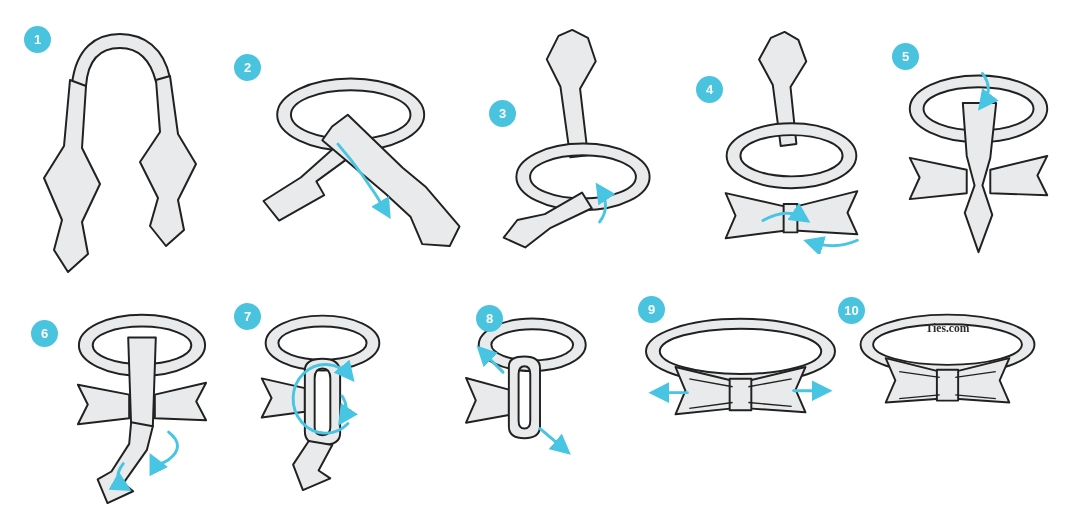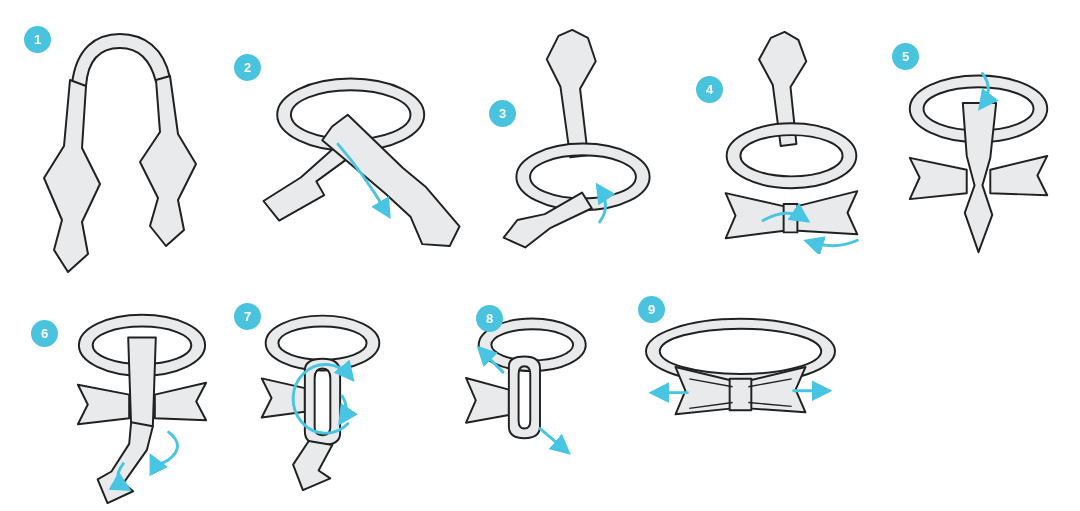--- a/index.html
+++ b/index.html
@@ -125,14 +125,25 @@
       <path class="tie" fill-rule="evenodd" d="M12,46 a96,33 0 1 0 192,0 a96,33 0 1 0 -192,0 M26,46 a82,23 0 1 0 164,0 a82,23 0 1 0 -164,0"></path>
       <path class="tie" d="M42,62 L100,76 L100,104 L42,110 L52,86 Z"></path>
       <path class="tie" d="M174,62 L116,76 L116,104 L174,108 L164,85 Z"></path>
       <path class="tie" d="M97,74 L119,74 L119,106 L97,106 Z"></path>
       <path class="edge" d="M100,82 L56,74 M100,98 L56,104 M116,82 L160,74 M116,98 L160,102"></path>
       <path class="arrow" marker-end="url(#ah)" d="M54,88 L22,88"></path>
       <path class="arrow" marker-end="url(#ah)" d="M162,86 L194,86"></path>
     </svg>
   </div>
 
+  <div class="step" style="left:834px;top:292px;width:220px;height:140px;">
+    <div class="badge" style="left:4px;top:5px;">10</div>
+    <svg class="illo" style="left:14px;top:12px;" width="200" height="114" viewBox="0 0 205 118">
+      <path class="tie" fill-rule="evenodd" d="M12,42 a90,31 0 1 0 180,0 a90,31 0 1 0 -180,0 M25,42 a77,21 0 1 0 154,0 a77,21 0 1 0 -154,0"></path>
+      <text class="brandtext" x="102" y="29">Ties.com</text>
+      <path class="tie" d="M38,56 L94,70 L94,98 L38,102 L48,79 Z"></path>
+      <path class="tie" d="M166,56 L110,70 L110,98 L166,102 L156,79 Z"></path>
+      <path class="tie" d="M91,68 L113,68 L113,100 L91,100 Z"></path>
+      <path class="edge" d="M94,76 L52,70 M94,94 L52,98 M110,76 L152,70 M110,94 L152,98"></path>
+    </svg>
+  </div>
 
 </div>
 
 </body></html>

